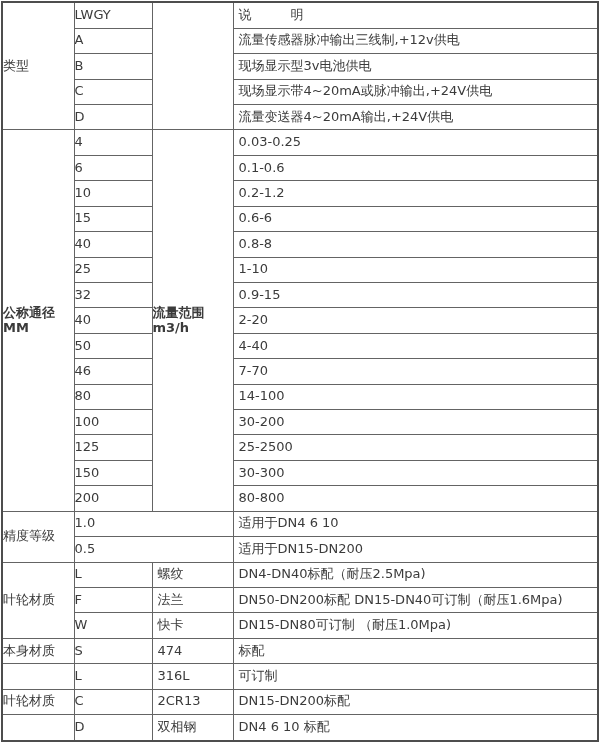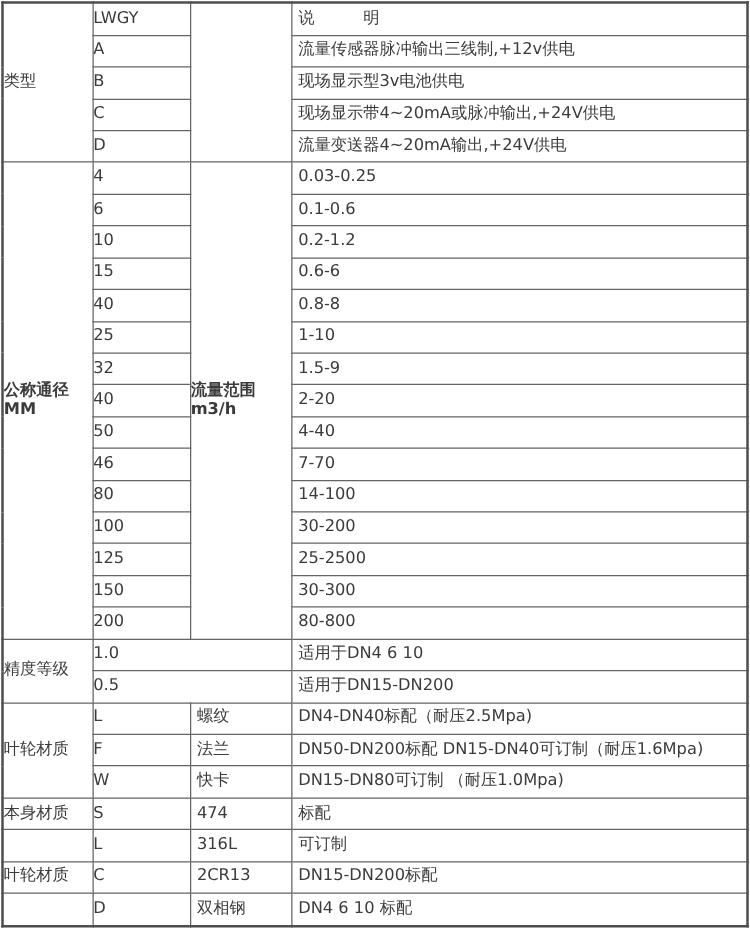--- a/index.html
+++ b/index.html
@@ -93,21 +93,21 @@
         <tr>
           <td class="c">40</td>
           <td class="l">0.8-8</td>
         </tr>
         <tr>
           <td class="c">25</td>
           <td class="l">1-10</td>
         </tr>
         <tr>
           <td class="c">32</td>
-          <td class="l">1.5-9</td>
+          <td class="l">0.9-15</td>
         </tr>
         <tr>
           <td class="c">40</td>
           <td class="l">2-20</td>
         </tr>
         <tr>
           <td class="c">50</td>
           <td class="l">4-40</td>
         </tr>
         <tr>

